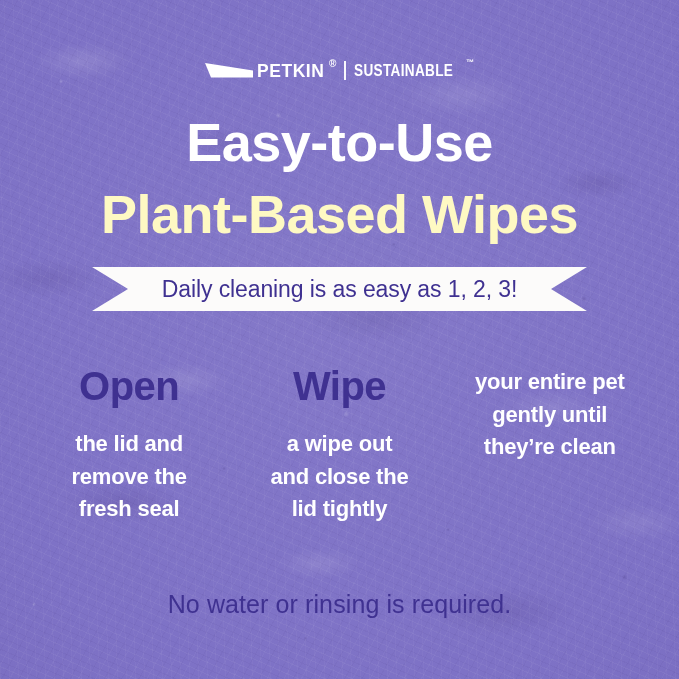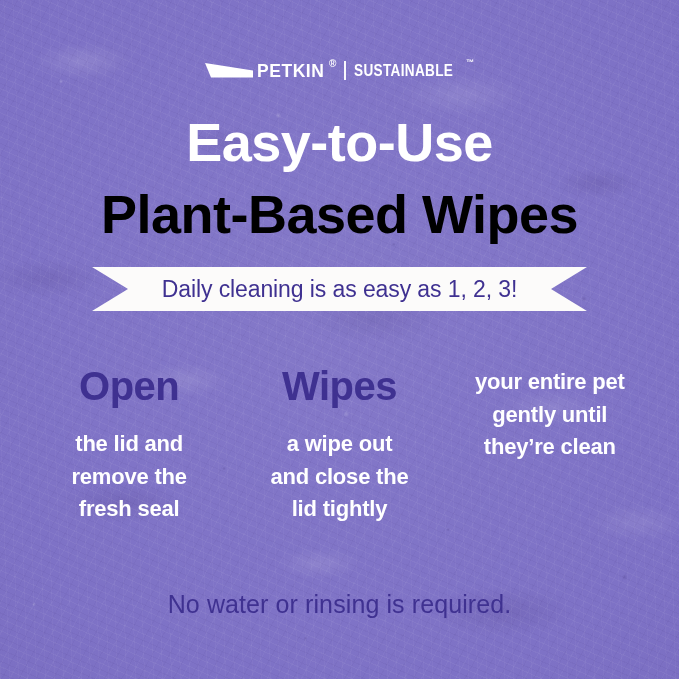--- a/index.html
+++ b/index.html
@@ -163,21 +163,21 @@
   }
   .headline-line1 {
     color: #ffffff;
     font-size: 54px;
     font-weight: bold;
     letter-spacing: -.5px;
     line-height: 1.04;
     margin: 0;
   }
   .headline-line2 {
-    color: #000000;
+    color: #fef9c3;
     font-size: 54px;
     font-weight: bold;
     letter-spacing: -.5px;
     line-height: 1.04;
     margin: 16px 0 0 0;
   }
 
   
   .ribbon {
     position: absolute;
@@ -285,21 +285,21 @@
     </div>
 
     <div class="steps">
 
       <div class="step">
         <h2 class="step-title">Open</h2>
         <p class="step-body">the lid and<br>remove the<br>fresh seal</p>
       </div>
 
       <div class="step">
-        <h2 class="step-title">Wipes</h2>
+        <h2 class="step-title">Wipe</h2>
         <p class="step-body">a wipe out<br>and close the<br>lid tightly</p>
       </div>
 
       <div class="step">
         <p class="step-body">your entire pet<br>gently until<br>they’re clean</p>
       </div>
 
     </div>
 
     <p class="footnote">No water or rinsing is required.</p>

